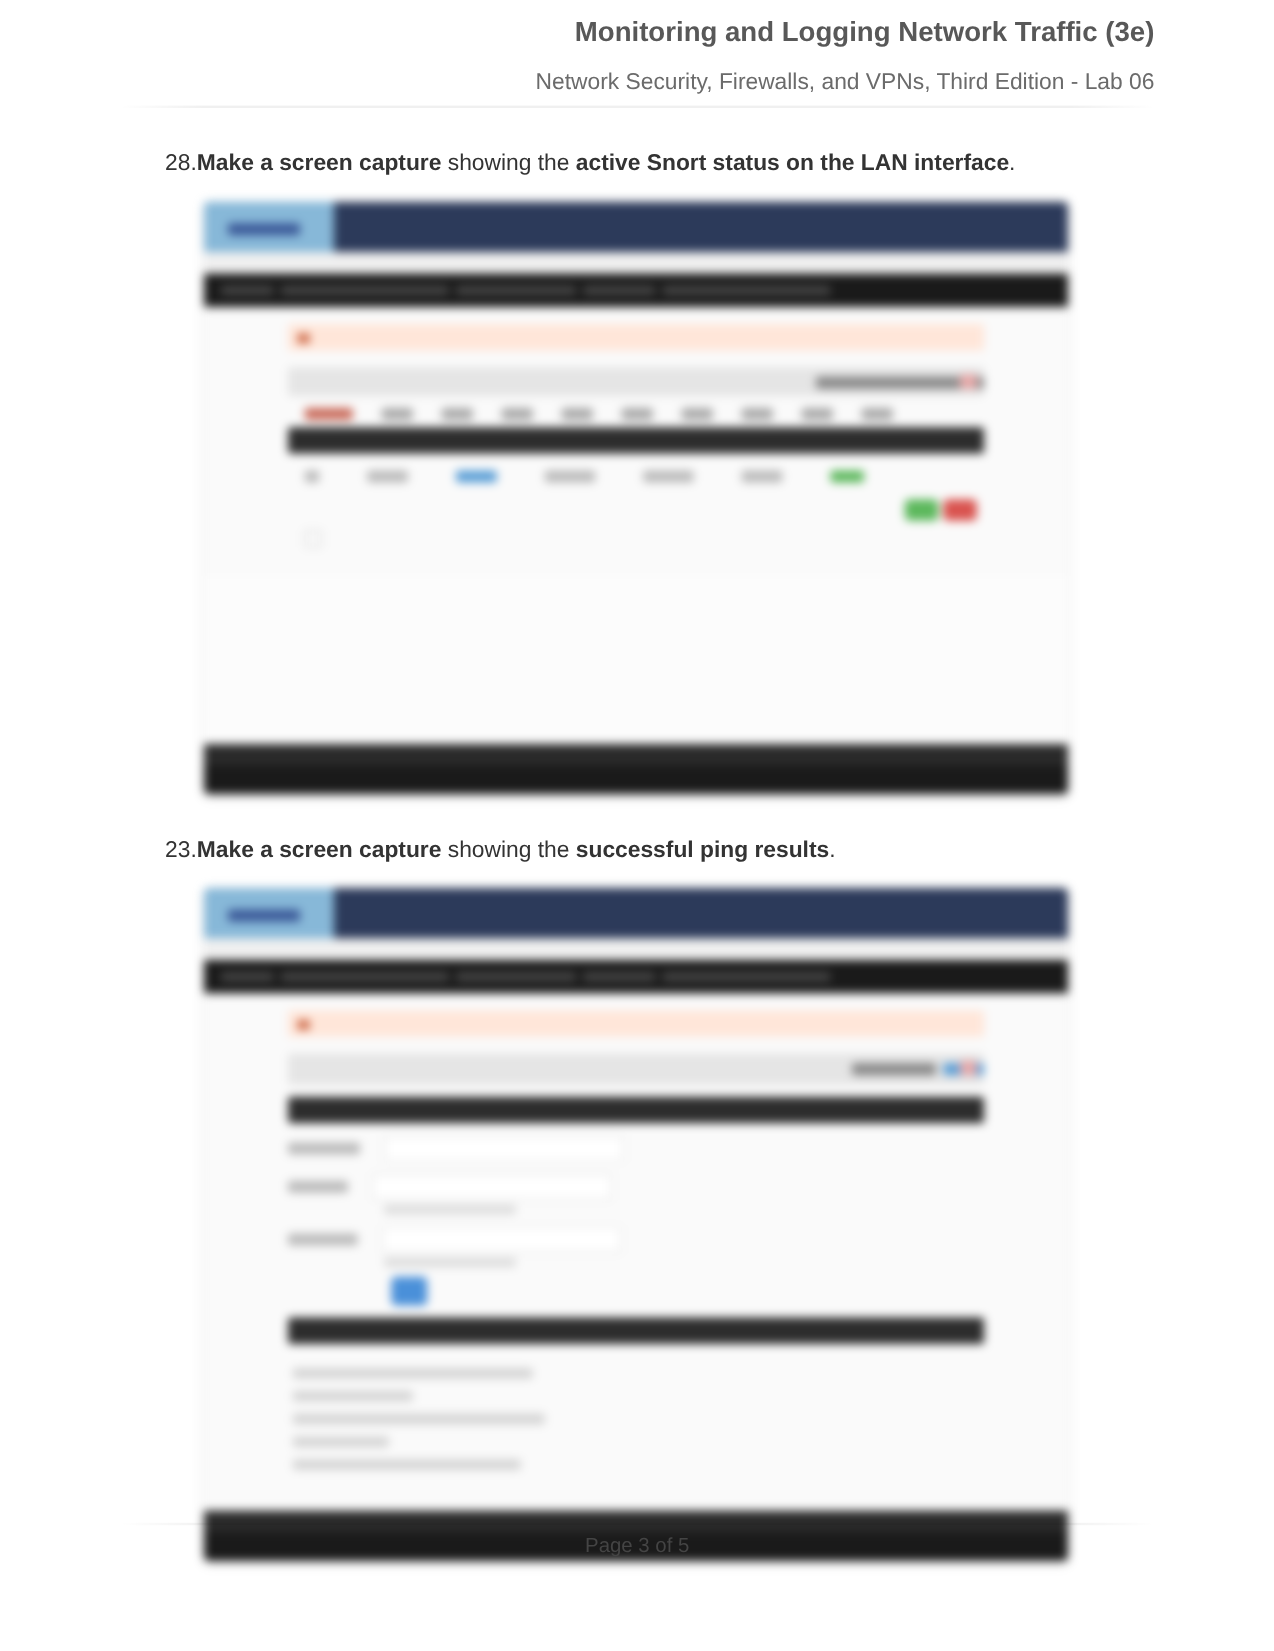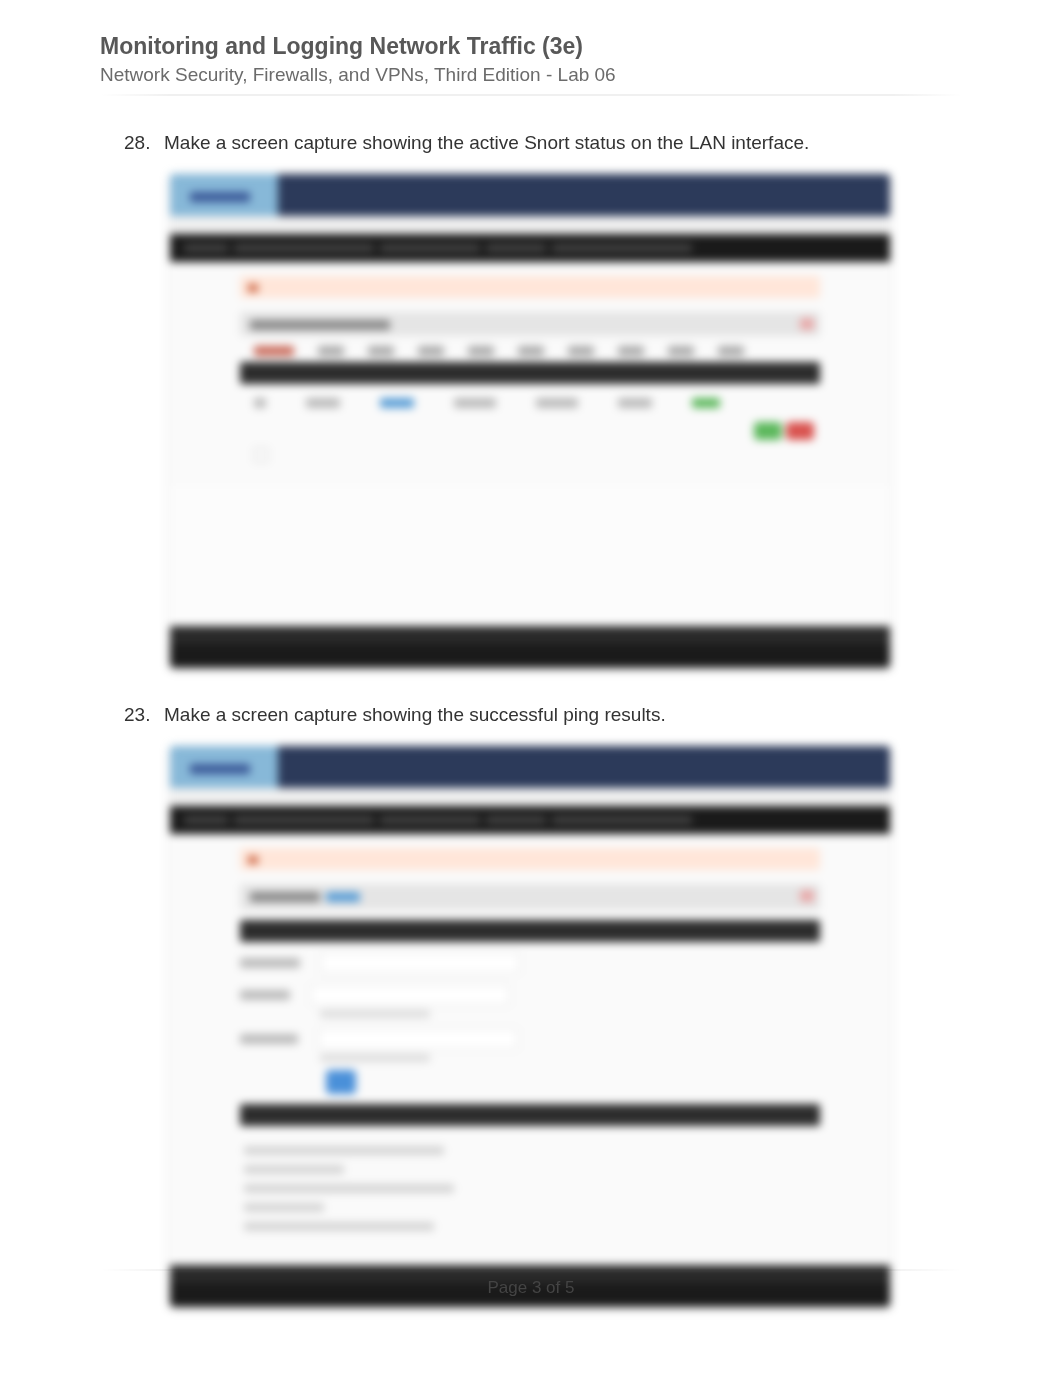--- a/index.html
+++ b/index.html
@@ -8,35 +8,36 @@
       box-sizing: border-box;
     }
     body {
       font-family: Arial, Helvetica, sans-serif;
       background: #ffffff;
       width: 1062px;
       height: 1376px;
       position: relative;
     }
     .page {
-      padding: 32px 100px 0 100px;
+      padding: 12px 100px 0 100px;
+      text-align: right;
     }
     .header {
       margin-bottom: 8px;
     }
     .title {
       font-size: 23px;
       font-weight: 700;
       color: #585858;
       line-height: 1.3;
     }
     .subtitle {
       font-size: 19px;
       color: #6b6b6b;
-      margin-top: 2px;
+      margin-top: 16px;
     }
     .divider {
       height: 2px;
       background: linear-gradient(to right, rgba(0,0,0,0) 0%, rgba(0,0,0,0.06) 8%, rgba(0,0,0,0.06) 92%, rgba(0,0,0,0) 100%);
       margin-top: 6px;
       margin-bottom: 24px;
     }
     .step {
       margin-left: 24px;
       margin-bottom: 18px;
@@ -47,21 +48,21 @@
     .step-number {
       font-size: 19px;
       color: #333;
       min-width: 40px;
     }
     .step-text {
       font-size: 19px;
       color: #333;
     }
     .step-text .bold {
-      font-weight: 400;
+      font-weight: 700;
     }
     .screenshot-wrapper {
       margin: 20px 0 32px 70px;
       width: 720px;
     }
     .screenshot {
       width: 100%;
       border-radius: 4px;
       overflow: hidden;
       box-shadow: 0 2px 8px rgba(0,0,0,0.1);

